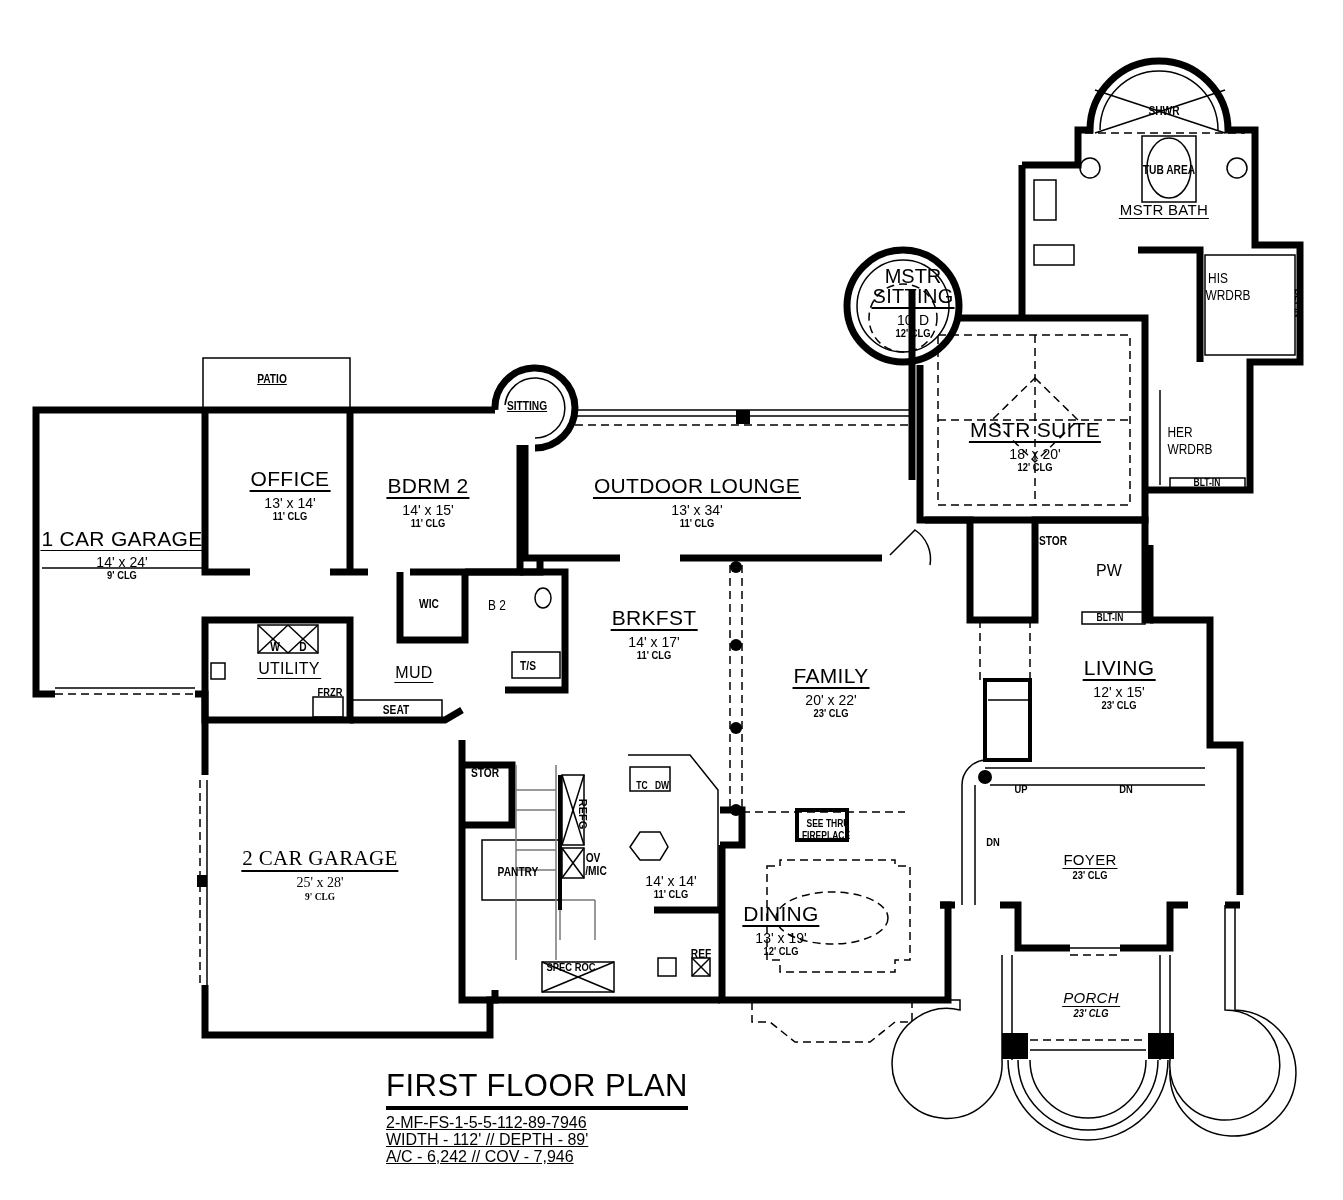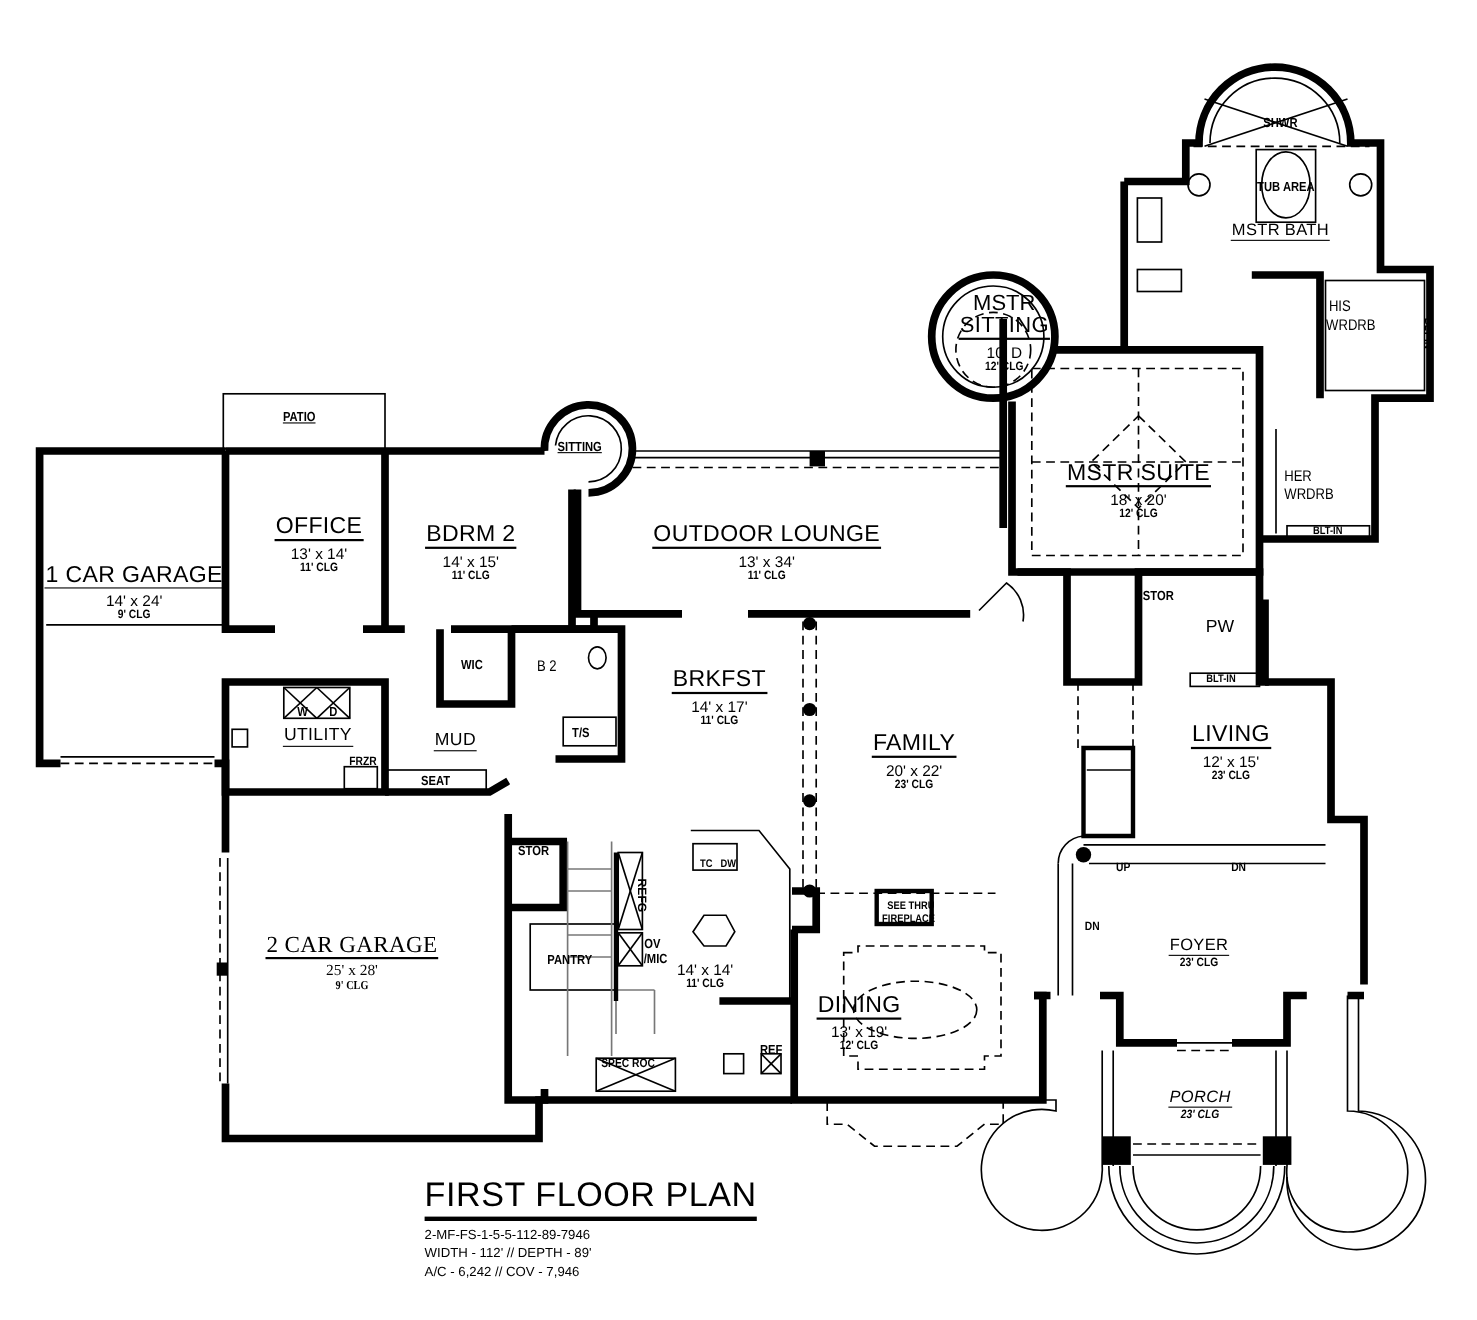--- a/index.html
+++ b/index.html
@@ -12,21 +12,21 @@
   .gray { fill: none; stroke: #777; stroke-width: 1.5; }
   .solid { fill: #000; }
   .lbl { position: absolute; text-align: center; white-space: nowrap; transform: translateX(-50%); line-height: 1; }
   .lbl .name { font-size: 21px; border-bottom: 2px solid #000; padding: 0 1px 1px; display: inline-block; letter-spacing: 0.3px; }
   .lbl .dim { font-size: 14px; margin-top: 4px; display: block; }
   .lbl .clg { font-size: 11px; font-weight: bold; margin-top: 1px; display: block; transform: scaleX(0.85); }
   .small { position: absolute; font-size: 12px; font-weight: bold; transform: translateX(-50%) scaleX(0.85); white-space: nowrap; }
   .small.u { text-decoration: underline; }
   .title-block { position: absolute; left: 386px; top: 1068px; }
   .title-block .t { font-size: 31px; letter-spacing: 0.5px; border-bottom: 4px solid #000; padding-bottom: 2px; display: inline-block; }
-  .title-block .sub { font-size: 12px; line-height: 17px; margin-top: 4px; }
+  .title-block .sub { font-size: 16px; line-height: 17px; margin-top: 4px; text-decoration: underline; }
 </style>
 </head>
 <body>
 
 <svg class="plan" viewBox="0 0 1343 1200" xmlns="http://www.w3.org/2000/svg">
 
   <rect x="203" y="358" width="147" height="50" class="line"></rect>
 
   <path class="wall" d="M205,410 L36,410 L36,694 L55,694 M195,694 L205,694 L205,720"></path>
   <line class="dash" x1="55" y1="694" x2="195" y2="694"></line>
@@ -168,21 +168,21 @@
   <rect x="1002" y="1033" width="26" height="26" class="solid"></rect>
   <rect x="1148" y="1033" width="26" height="26" class="solid"></rect>
   <line class="dash" x1="1030" y1="1040" x2="1146" y2="1040"></line>
   <line class="line" x1="1030" y1="1050" x2="1146" y2="1050"></line>
   <path class="line" d="M1030,1060 A58,58 0 0 0 1146,1060 M1018,1060 A70,70 0 0 0 1158,1060 M1008,1060 A80,80 0 0 0 1168,1060"></path>
   <path class="line" d="M948,1000 L960,1000 L960,1010 A55,55 0 1 0 1002,1060"></path>
   <path class="line" d="M1170,1060 A55,55 0 1 0 1225,1010 L1225,905"></path>
   <path class="line" d="M1235,905 L1235,1010 A63,63 0 1 1 1170,1070"></path>
 </svg>
 
-<div class="lbl" style="left:122px; top:512px;">
+<div class="lbl" style="left:122px; top:528px;">
   <span class="name" style="border-bottom:1px solid #000;">1 CAR GARAGE</span>
   <span class="dim">14' x 24'</span>
   <span class="clg">9' CLG</span>
 </div>
 <div class="lbl" style="left:290px; top:468px;">
   <span class="name">OFFICE</span>
   <span class="dim">13' x 14'</span>
   <span class="clg">11' CLG</span>
 </div>
 <div class="lbl" style="left:428px; top:475px;">
@@ -223,21 +223,21 @@
   <span class="name">LIVING</span>
   <span class="dim">12' x 15'</span>
   <span class="clg">23' CLG</span>
 </div>
 <div class="lbl" style="left:289px; top:661px;">
   <span class="name" style="font-size:16px; border-bottom:1px solid #000;">UTILITY</span>
 </div>
 <div class="lbl" style="left:414px; top:665px;">
   <span class="name" style="font-size:16px; border-bottom:1px solid #000;">MUD</span>
 </div>
-<div class="lbl" style="left:641px; top:874px;">
+<div class="lbl" style="left:671px; top:874px;">
   <span class="dim" style="margin-top:0;">14' x 14'</span>
   <span class="clg">11' CLG</span>
 </div>
 <div class="lbl" style="left:320px; top:848px;font-family:Liberation Serif, serif;">
   <span class="name">2 CAR GARAGE</span>
   <span class="dim">25' x 28'</span>
   <span class="clg">9' CLG</span>
 </div>
 <div class="lbl" style="left:781px; top:903px;">
   <span class="name">DINING</span>

